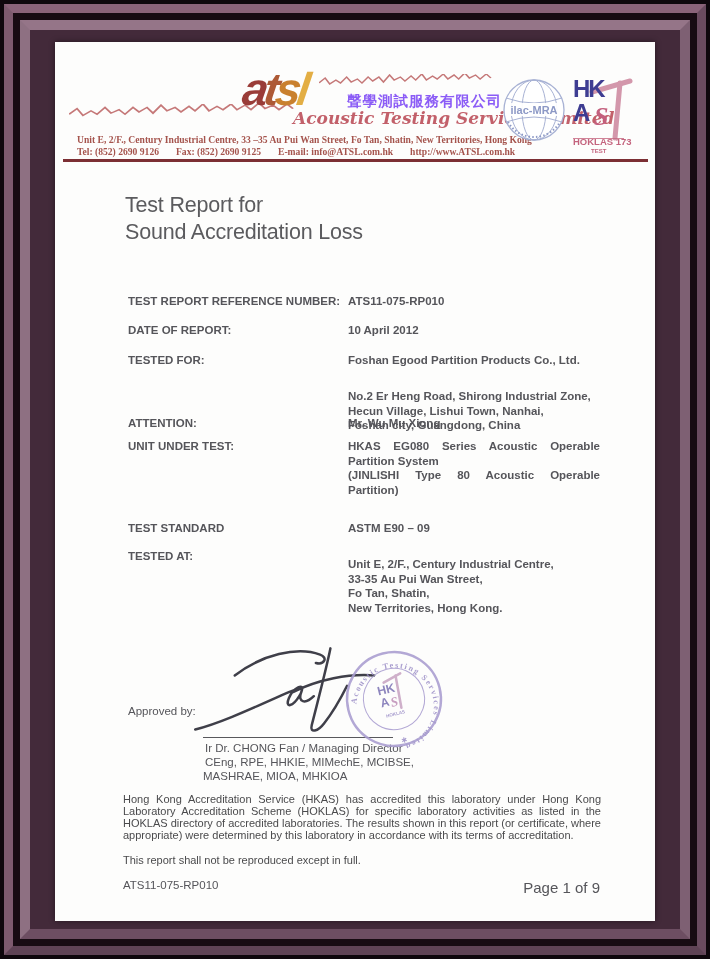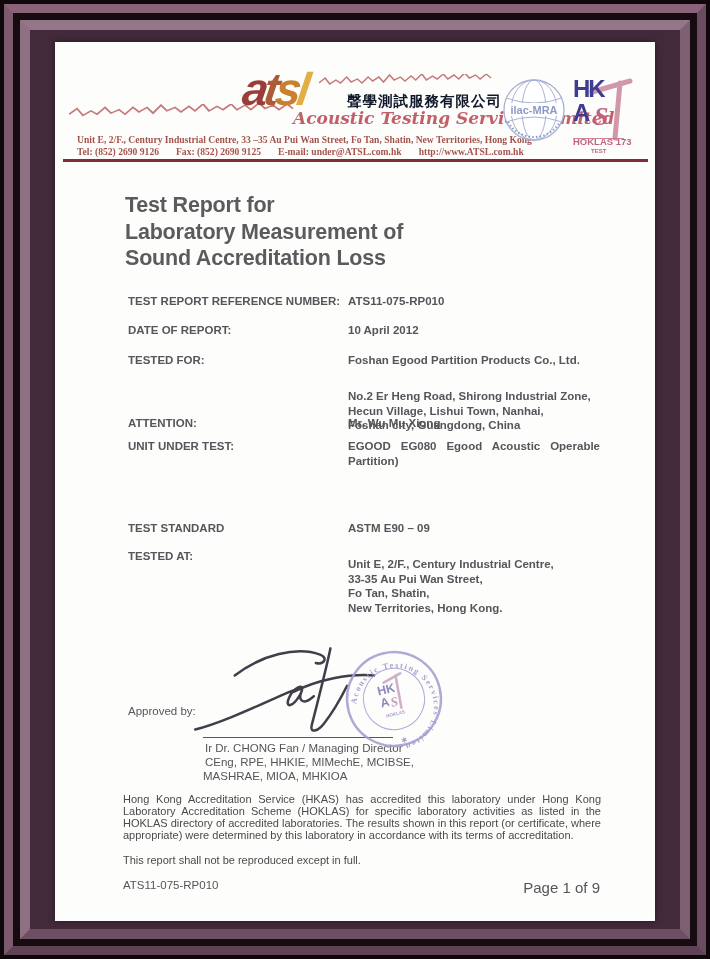--- a/index.html
+++ b/index.html
@@ -12,31 +12,31 @@
   .f4{position:absolute;inset:0;box-sizing:border-box;border:10px solid;border-color:#957588 #7e6073 #6d4e62 #8e7082;}
   .mat{position:absolute;inset:0;background:#432a3a;padding:12px 25px 8px 25px;box-sizing:border-box;}
 
   
   .page{position:relative;width:600px;height:879px;background:#fdfdfc;box-shadow:0 0 6px rgba(0,0,0,.45);overflow:hidden;}
   .abs{position:absolute;}
 
   
   .atsl-logo{left:188px;top:24px;font-size:46px;font-weight:900;font-style:italic;letter-spacing:-4px;transform:skewX(-8deg);line-height:1;}
   .lg-a{color:#9a3c38}.lg-t{color:#ad5a36}.lg-s{color:#c9802e}.lg-l{color:#e3ae44}
-  .zh-name{left:292px;top:50px;font-size:14.5px;font-weight:700;letter-spacing:1px;color:#0f172a;}
+  .zh-name{left:292px;top:50px;font-size:14.5px;font-weight:700;letter-spacing:1px;color:#8b5cf6;}
   .en-name{left:238px;top:66px;font-size:17px;font-style:italic;font-weight:700;font-family:"DejaVu Serif",serif;color:#c2606a;white-space:nowrap;}
   .addr,.contact{left:22px;font-size:9.6px;font-weight:600;font-family:"Liberation Serif",serif;color:#a5544d;white-space:nowrap;}
   .addr{top:92px;}
   .contact{top:104px;}
   .contact span{margin-right:17px;margin-top:27px;}
   .contact span:last-child{margin-right:0;}
   .header-rule{left:8px;top:117px;width:585px;height:3px;background:#7c2f34;}
 
   
-  .title{left:70px;top:150px;font-size:21.5px;line-height:26.5px;font-weight:700;color:#5b5b5e;letter-spacing:-.2px;}
+  .title{left:70px;top:150px;font-size:21.5px;line-height:26.5px;font-weight:400;color:#5b5b5e;letter-spacing:-.2px;}
 
   
   .row{left:73px;width:472px;font-size:11.5px;line-height:14.5px;font-weight:700;color:#55555a;}
   .row .lab{position:absolute;left:0;top:0;}
   .row .val{position:absolute;left:220px;top:0;width:252px;}
   .prelines{white-space:pre-line;margin-top:8px;}
   .jline{text-align:justify;text-align-last:justify;}
 
   
   .plain{font-size:11.5px;line-height:14px;color:#55555a;}
@@ -71,21 +71,21 @@
 
             <svg class="abs" style="left:264px;top:32px;" width="178" height="14" viewBox="0 0 116 14" preserveAspectRatio="none">
               <path d="M0 9 l4 -5 3 6 4 -4 3 3 4 -6 3 5 4 -3 3 4 4 -6 3 4 4 -4 3 5 4 -7 3 5 4 -3 3 4 4 -5 3 4 4 -6 3 6 4 -4 3 3 4 -5 3 5 4 -4 3 4 4 -6 3 5 4 -3 3 4 4 -5 3 4" fill="none" stroke="#c57878" stroke-width="1.2"></path>
             </svg>
 
             <div class="abs zh-name">聲學測試服務有限公司</div>
             <div class="abs en-name">Acoustic Testing Services Limited</div>
 
             <div class="abs addr">Unit E, 2/F., Century Industrial Centre, 33 –35 Au Pui Wan Street, Fo Tan, Shatin, New Territories, Hong Kong</div>
             <div class="abs contact">
-              <span>Tel: (852) 2690 9126</span><span>Fax: (852) 2690 9125</span><span>E-mail: under@ATSL.com.hk</span><span>http://www.ATSL.com.hk</span>
+              <span>Tel: (852) 2690 9126</span><span>Fax: (852) 2690 9125</span><span>E-mail: info@ATSL.com.hk</span><span>http://www.ATSL.com.hk</span>
             </div>
 
             <div class="abs header-rule"></div>
 
             <svg class="abs" style="left:447px;top:36px;" width="64" height="64" viewBox="0 0 64 64">
               <circle cx="32" cy="32" r="30" fill="#ffffff" stroke="#a8b2d4" stroke-width="1.3"></circle>
               <ellipse cx="32" cy="32" rx="12" ry="30" fill="none" stroke="#a8b2d4" stroke-width="1"></ellipse>
               <ellipse cx="32" cy="32" rx="23" ry="30" fill="none" stroke="#a8b2d4" stroke-width="1"></ellipse>
               <path d="M4,20 Q32,30 60,20" fill="none" stroke="#a8b2d4" stroke-width="1"></path>
               <path d="M4,44 Q32,34 60,44" fill="none" stroke="#a8b2d4" stroke-width="1"></path>
@@ -100,21 +100,20 @@
               <text x="1" y="21" font-family="Liberation Sans, sans-serif" font-size="24" font-weight="900" letter-spacing="-2" fill="#3e3d92">HK</text>
               <text x="1" y="45" font-family="Liberation Sans, sans-serif" font-size="24" font-weight="900" fill="#3e3d92">A</text>
               <text x="22" y="49" font-family="Liberation Serif, serif" font-size="26" font-style="italic" font-weight="700" fill="#c4607e">S</text>
               <path d="M1,62.5 L52,62.5" stroke="#c4647e" stroke-width="0.8"></path>
               <text x="1" y="69" font-family="Liberation Sans, sans-serif" font-size="9.5" font-weight="800" fill="#c4647e">HOKLAS 173</text>
               <text x="19" y="77" font-family="Liberation Sans, sans-serif" font-size="6" font-weight="600" fill="#c4647e">TEST</text>
             </svg>
 
             <div class="abs title">
               <div>Test Report for</div>
-              <div>Laboratory Measurement of</div>
               <div>Sound Accreditation Loss</div>
             </div>
 
             <div class="abs row" style="top:252px;">
               <span class="lab">TEST REPORT REFERENCE NUMBER:</span>
               <div class="val">ATS11-075-RP010</div>
             </div>
 
             <div class="abs row" style="top:281px;">
               <span class="lab">DATE OF REPORT:</span>
@@ -133,21 +132,23 @@
             </div>
 
             <div class="abs row" style="top:374px;">
               <span class="lab">ATTENTION:</span>
               <div class="val">Mr. Wu Mu Xiong</div>
             </div>
 
             <div class="abs row" style="top:397px;">
               <span class="lab">UNIT UNDER TEST:</span>
               <div class="val">
-                <div class="jline">EGOOD EG080 Egood Acoustic Operable</div>
+                <div class="jline">HKAS EG080 Series Acoustic Operable</div>
+                <div>Partition System</div>
+                <div class="jline">(JINLISHI Type 80 Acoustic Operable</div>
                 <div>Partition)</div>
               </div>
             </div>
 
             <div class="abs row" style="top:479px;">
               <span class="lab">TEST STANDARD</span>
               <div class="val">ASTM E90 – 09</div>
             </div>
 
             <div class="abs row" style="top:507px;">

